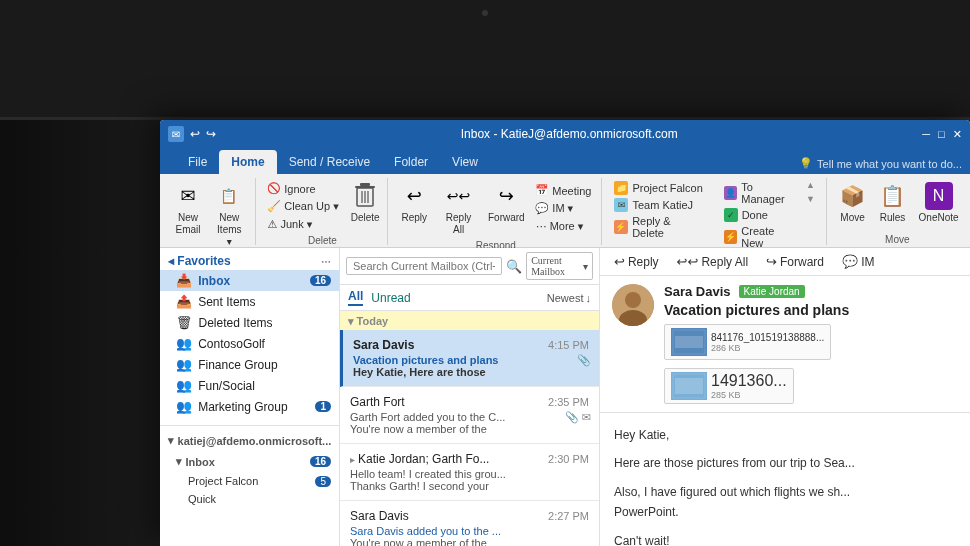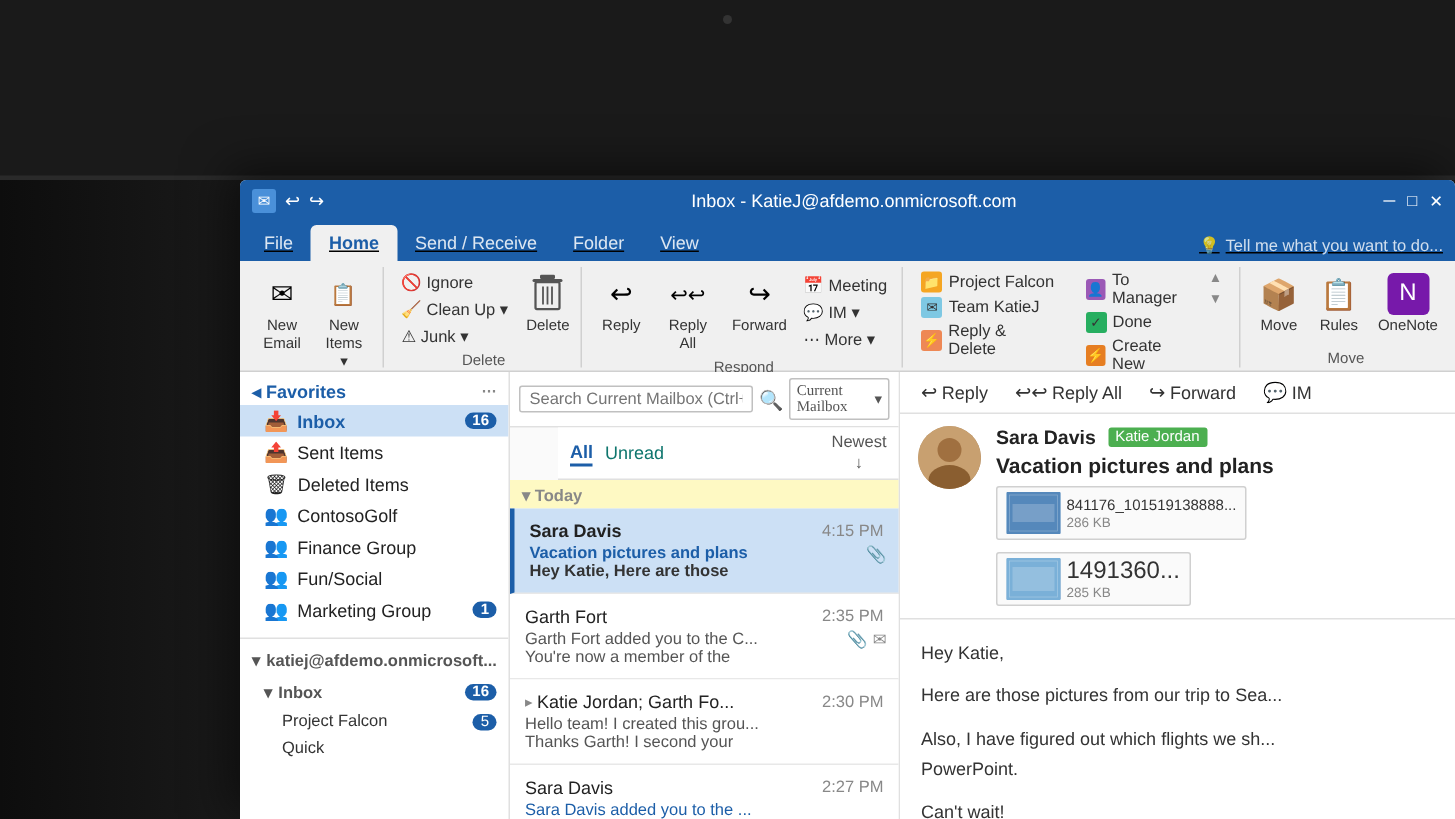--- a/index.html
+++ b/index.html
@@ -57,22 +57,21 @@
       gap: 8px;
       font-size: 11px;
     }
 
     
     .ribbon-tabs {
       background: #1c5ea8;
       display: flex;
       height: 26px;
       align-items: flex-end;
-      padding-left: 4px;
-      text-decoration: underline;
+      padding-left: 16px;
     }
     .ribbon-tab {
       padding: 4px 12px 4px 12px;
       font-size: 12px;
       color: rgba(255,255,255,0.85);
       cursor: pointer;
       height: 24px;
       display: flex;
       align-items: center;
     }
@@ -317,40 +316,38 @@
       font-family: Liberation Serif, serif;
     }
     .filter-bar {
       display: flex;
       align-items: center;
       padding: 4px 8px;
       border-bottom: 1px solid #e0e0e0;
       font-size: 12px;
       gap: 8px;
       background: white;
-      margin-left: 32px;
     }
     .filter-all {
       font-weight: 700;
       color: #1c5ea8;
       border-bottom: 2px solid #1c5ea8;
       padding-bottom: 1px;
     }
     .filter-unread {
       color: #0f766e;
     }
     .filter-sort {
       margin-left: auto;
       color: #555;
       font-size: 11px;
       display: flex;
       align-items: center;
       gap: 2px;
       cursor: pointer;
-      flex-direction: column;
     }
     .today-header {
       font-size: 11px;
       color: #888;
       padding: 4px 8px 2px 8px;
       font-weight: 600;
       background: #fef9c3;
     }
     .message-item {
       padding: 8px 10px;

